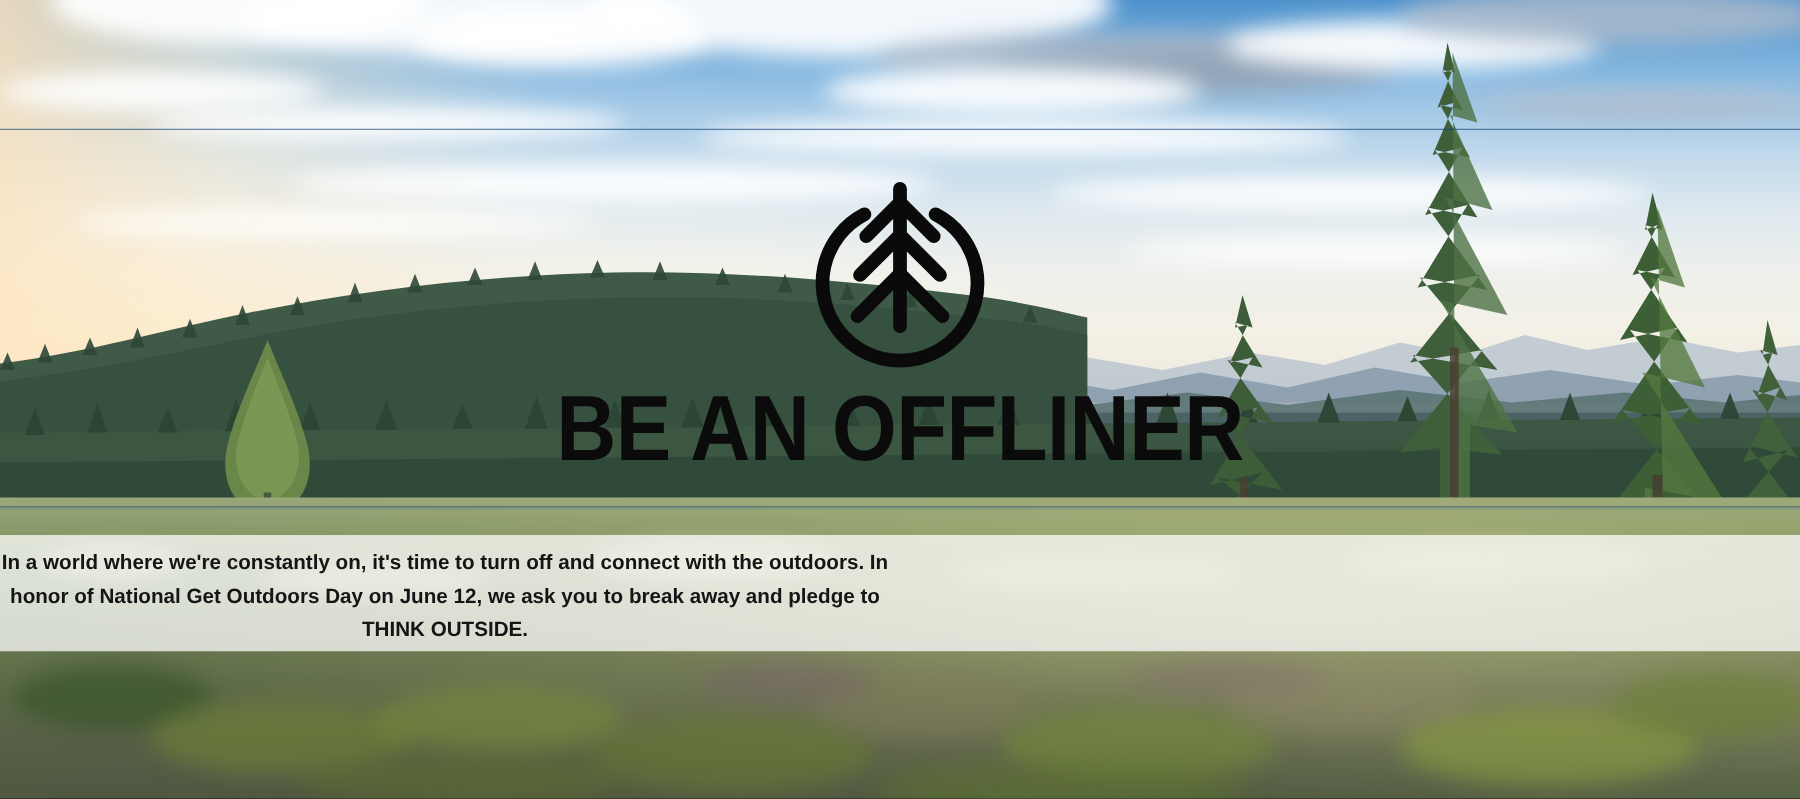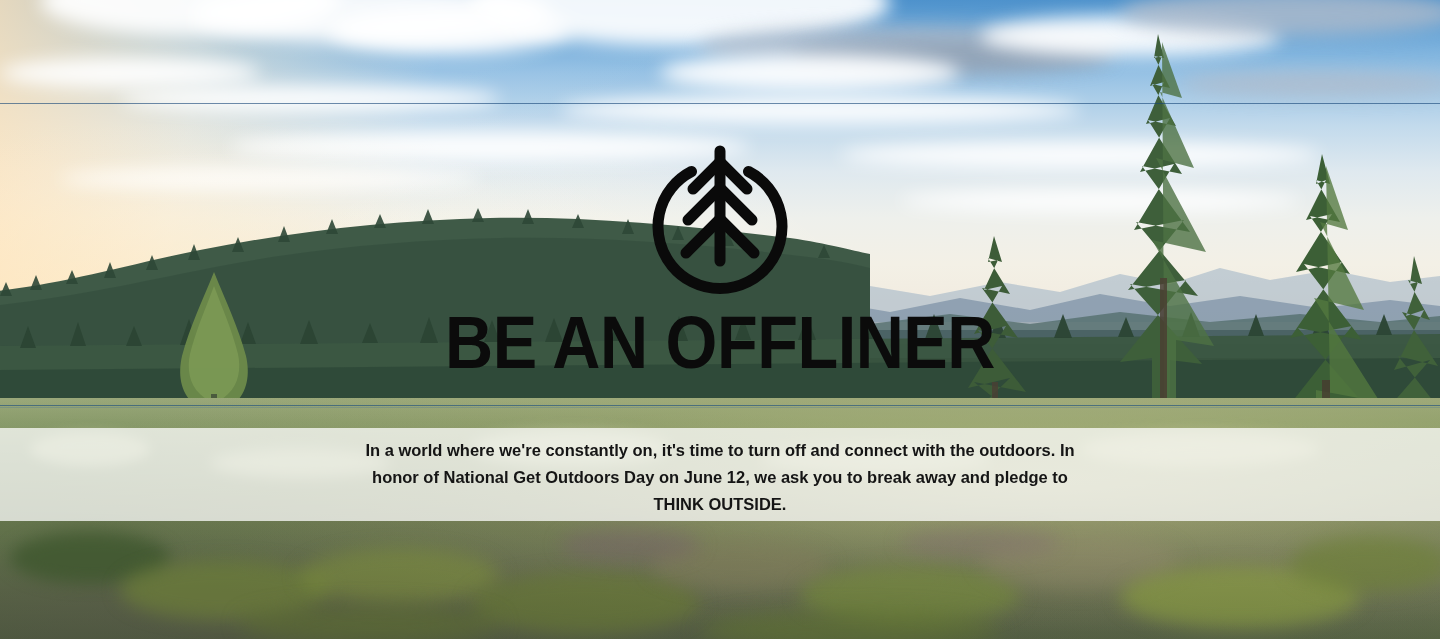--- a/index.html
+++ b/index.html
@@ -131,21 +131,21 @@
     white-space:nowrap;
   }
 
   .copy-panel{
     position:absolute; left:0; top:428px; width:1440px; height:93px;
     background:rgba(255,255,255,0.74);
   }
 
   .copy{
     position:absolute; left:0; top:437px; width:1440px;
-    display:flex; justify-content:center;
+    display:flex; justify-content:flex-start;
   }
   .copy p{
     width:712px;
     text-align:center;
     font-family:"Liberation Sans", sans-serif;
     font-size:16.5px;
     line-height:27px;
     font-weight:600;
     color:#151515;
   }

